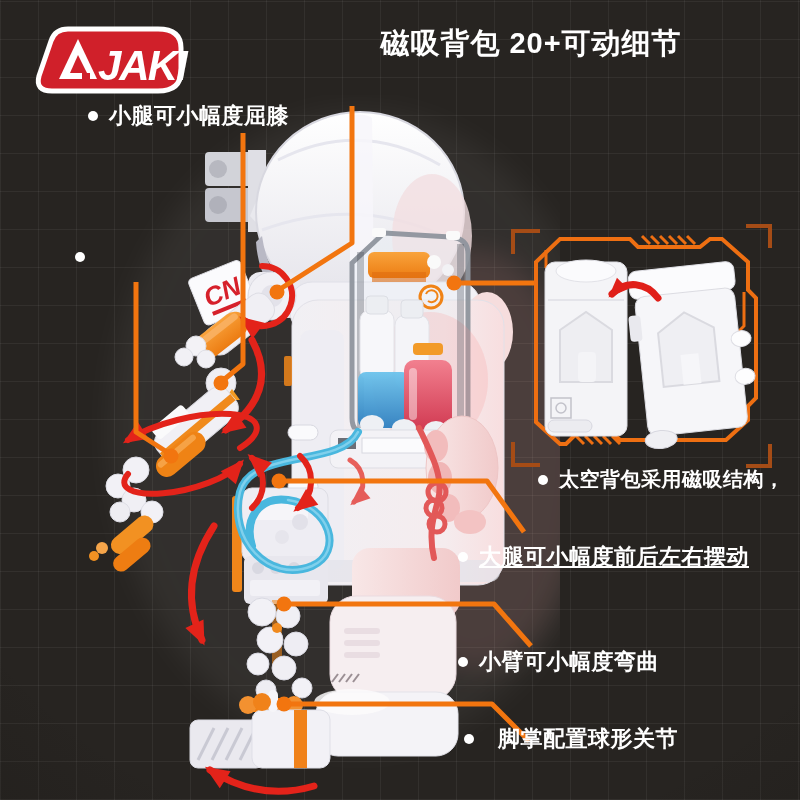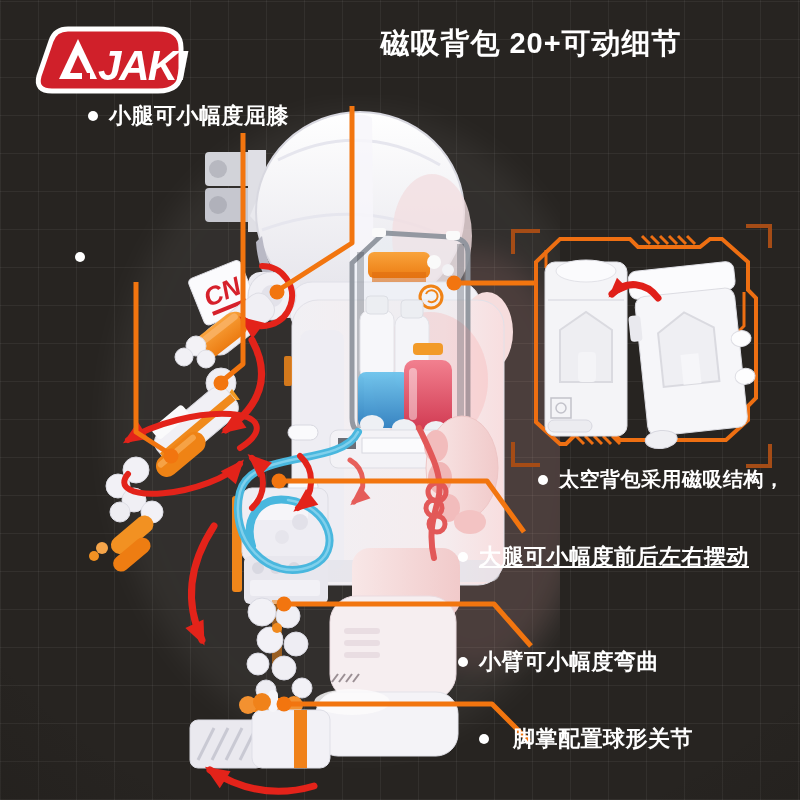--- a/index.html
+++ b/index.html
@@ -384,19 +384,19 @@
   <div class="abs callout-label" style="left:458px;top:542px;text-decoration:underline;">
     <span class="dot"></span>
     <span>大腿可小幅度前后左右摆动</span>
   </div>
 
   <div class="abs callout-label" style="left:458px;top:647px;">
     <span class="dot"></span>
     <span>小臂可小幅度弯曲</span>
   </div>
 
-  <div class="abs callout-label" style="left:479px;top:724px;gap:24px;">
+  <div class="abs callout-label" style="left:464px;top:724px;gap:24px;">
     <span class="dot"></span>
     <span class="lines">
       <span>脚掌配置球形关节</span>
     </span>
   </div>
 </div>
 
 </body></html>

